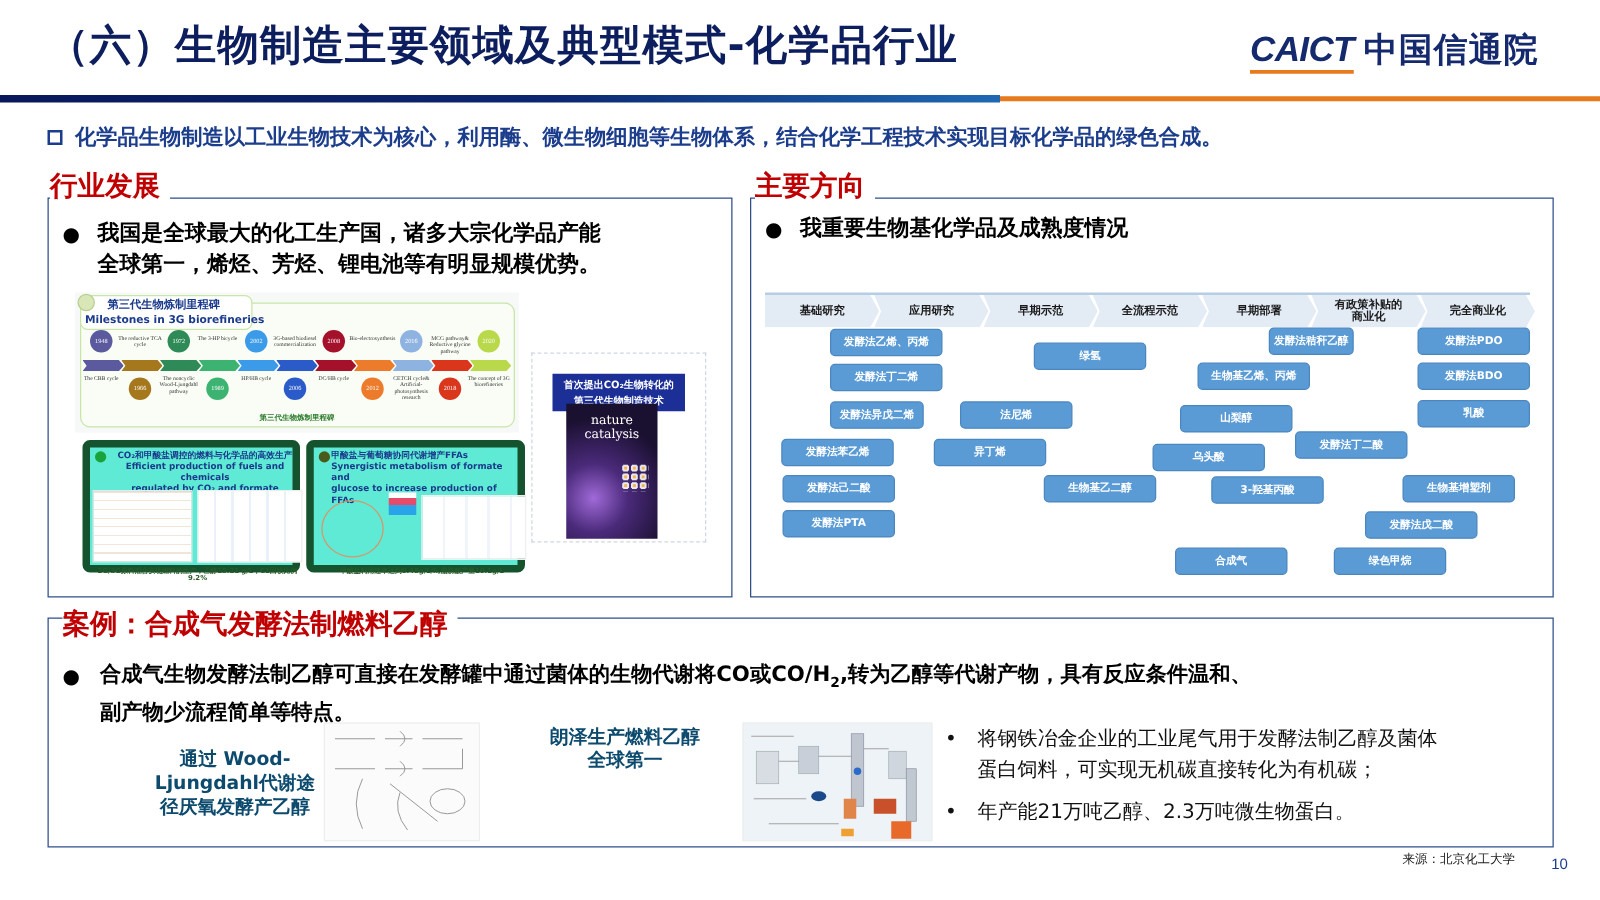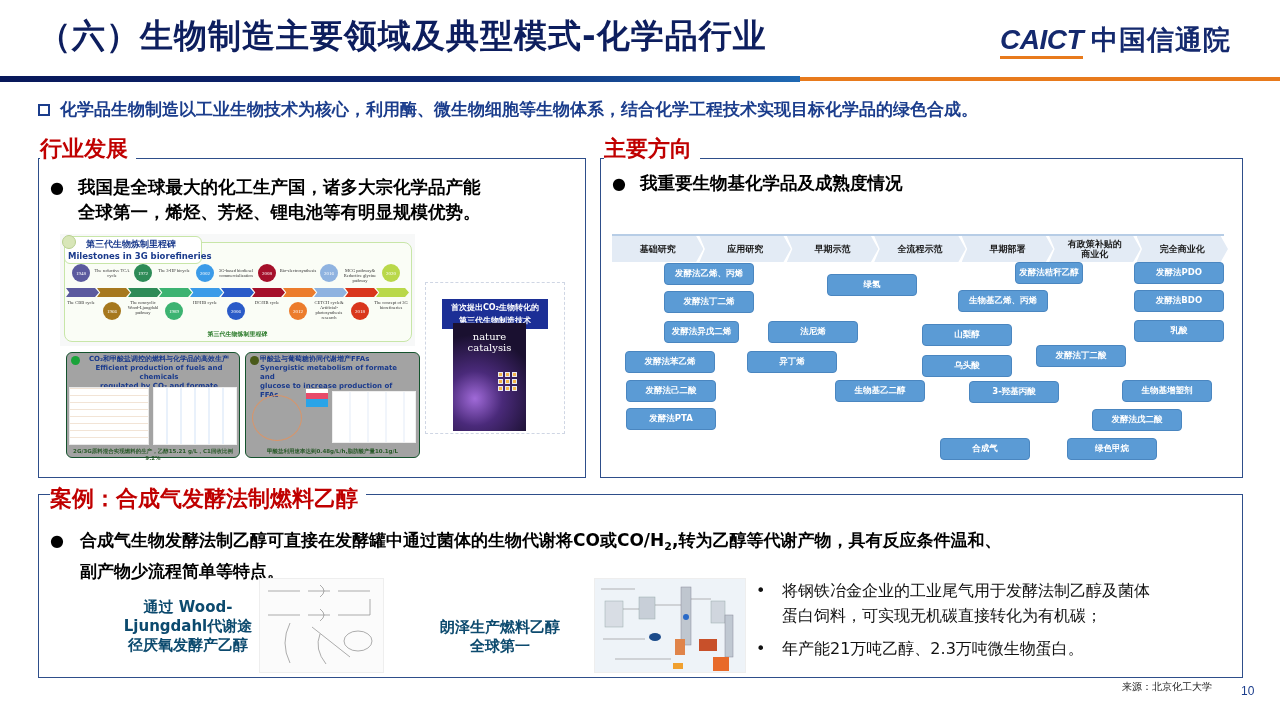--- a/index.html
+++ b/index.html
@@ -29,21 +29,21 @@
   .bullet-big { font-size: 17.5px; font-weight: bold; line-height: 25px; display: flex; }
   .bullet-big .dot { width: 28px; flex: none; font-size: 16px; }
 
   
   .milestone-card { border: 1px solid #c8e6a8; border-radius: 8px; background: #fafdf6; }
   .ms-title { font-size: 9px; font-weight: bold; color: #1a3a8c; line-height: 11px; }
   .ms-node { position: absolute; width: 22px; height: 22px; border-radius: 50%; color: #fff; font-size: 5px; display: flex; align-items: center; justify-content: center; font-family: "Liberation Serif", serif; }
   .ms-label { position: absolute; font-size: 6px; font-family: "Liberation Serif", serif; color: #333; text-align: center; line-height: 7px; }
   .ms-arrow { position: absolute; height: 9px; clip-path: polygon(0 0, 88% 0, 100% 50%, 88% 100%, 0 100%, 10% 50%); }
 
-  .fig-card { border: 1px solid #14532d; border-radius: 6px; background: #a3a3a3; }
+  .fig-card { border: 6px solid #14532d; border-radius: 6px; background: #5eead4; }
   .fig-head { font-size: 7px; font-weight: bold; color: #1a3a8c; text-align: center; line-height: 9px; }
   .fig-foot { font-size: 5.5px; font-weight: bold; color: #2a5a2a; text-align: center; }
 
   .nature-box { border: 1px dashed #cfd6e4; background: #fff; }
   .nature-head { background: #1c2f96; color: #fff; font-size: 8px; font-weight: bold; text-align: center; line-height: 13px; padding: 2px 0; }
   .nature-cover { background: radial-gradient(circle at 30% 70%, #a06ad8 0%, #4a2a7a 30%, #1a1030 70%); }
   .nature-cover-title { color: #fff; font-family: "DejaVu Serif", serif; font-size: 10px; text-align: center; }
 
   
   .stage-bar { left: 612px; top: 234px; width: 612px; height: 28px; border-top: 2px solid #b7cde6; display: flex; }
@@ -190,21 +190,21 @@
     <div class="chip" style="left: 664px; top: 263px; width: 90px;">发酵法乙烯、丙烯</div>
     <div class="chip" style="left: 664px; top: 291px; width: 90px;">发酵法丁二烯</div>
     <div class="chip" style="left: 664px; top: 321px; width: 75px;">发酵法异戊二烯</div>
     <div class="chip" style="left: 625px; top: 351px; width: 90px;">发酵法苯乙烯</div>
     <div class="chip" style="left: 626px; top: 380px; width: 90px;">发酵法己二酸</div>
     <div class="chip" style="left: 626px; top: 408px; width: 90px;">发酵法PTA</div>
     <div class="chip" style="left: 768px; top: 321px; width: 90px;">法尼烯</div>
     <div class="chip" style="left: 747px; top: 351px; width: 90px;">异丁烯</div>
     <div class="chip" style="left: 827px; top: 274px; width: 90px;">绿氢</div>
     <div class="chip" style="left: 835px; top: 380px; width: 90px;">生物基乙二醇</div>
-    <div class="chip" style="left: 922px; top: 324px; width: 90px;">山梨醇</div>
+    <div class="chip" style="left: 944px; top: 324px; width: 90px;">山梨醇</div>
     <div class="chip" style="left: 922px; top: 355px; width: 90px;">乌头酸</div>
     <div class="chip" style="left: 940px; top: 438px; width: 90px;">合成气</div>
     <div class="chip" style="left: 958px; top: 290px; width: 90px;">生物基乙烯、丙烯</div>
     <div class="chip" style="left: 969px; top: 381px; width: 90px;">3-羟基丙酸</div>
     <div class="chip" style="left: 1015px; top: 262px; width: 68px;">发酵法秸秆乙醇</div>
     <div class="chip" style="left: 1036px; top: 345px; width: 90px;">发酵法丁二酸</div>
     <div class="chip" style="left: 1067px; top: 438px; width: 90px;">绿色甲烷</div>
     <div class="chip" style="left: 1092px; top: 409px; width: 90px;">发酵法戊二酸</div>
     <div class="chip" style="left: 1134px; top: 262px; width: 90px;">发酵法PDO</div>
     <div class="chip" style="left: 1134px; top: 290px; width: 90px;">发酵法BDO</div>
@@ -240,21 +240,21 @@
       <path d="M60 30 q8 6 0 12"></path>
       <path d="M30 44 q-10 20 0 40"></path>
       <path d="M52 48 L90 78"></path>
       <path d="M60 55 q-6 15 6 30"></path>
       <ellipse cx="98" cy="62" rx="14" ry="10"></ellipse>
       <path d="M110 20 V36"></path>
     </g>
   </svg>
 </div>
 
-<div class="abs case-caption" style="left:420px; top:618px; width:160px;">
+<div class="abs case-caption" style="left:420px; top:580px; width:160px;">
   <div>朗泽生产燃料乙醇</div>
   <div>全球第一</div>
 </div>
 
 <div class="abs diagram-box" style="left:594px; top:578px; width:152px; height:95px; background:#eef3f8;">
   <svg width="152" height="95" viewBox="0 0 152 95">
     <rect x="10" y="22" width="18" height="26" fill="#d8dde4" stroke="#9aa" stroke-width="0.5"></rect>
     <rect x="44" y="18" width="16" height="22" fill="#c8cfd8" stroke="#9aa" stroke-width="0.5"></rect>
     <rect x="86" y="8" width="10" height="58" fill="#bfc6cf" stroke="#889" stroke-width="0.5"></rect>
     <circle cx="91" cy="38" r="3" fill="#2a6ac8"></circle>

